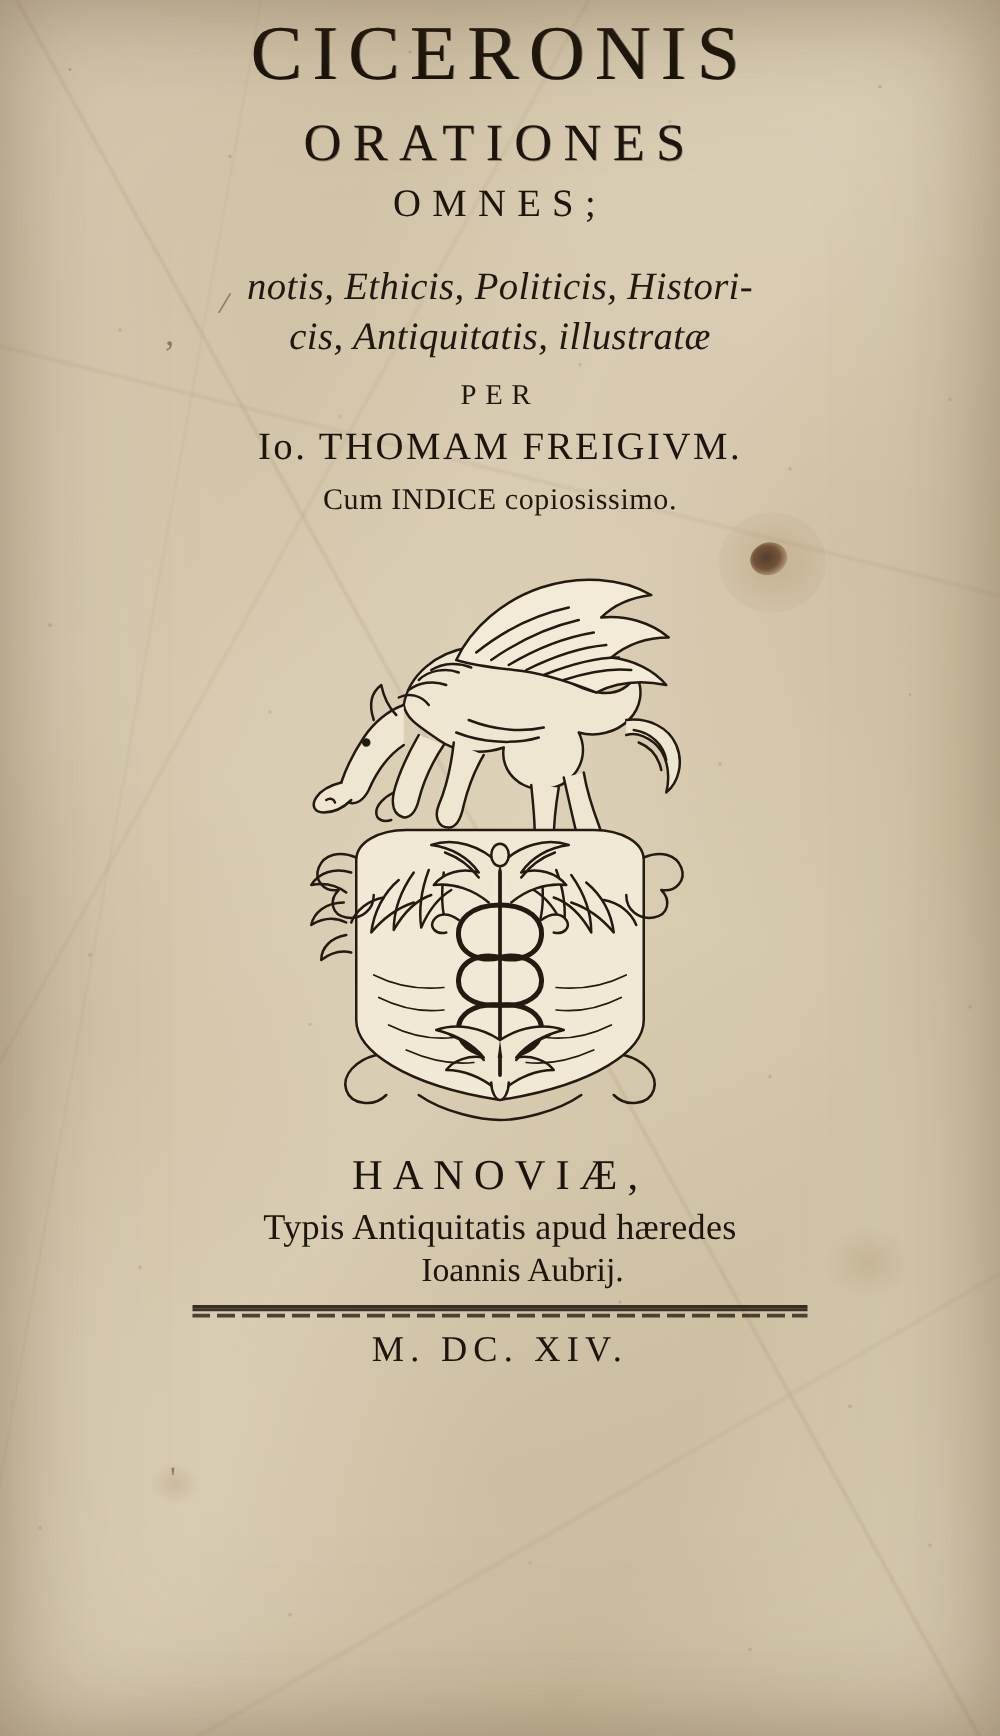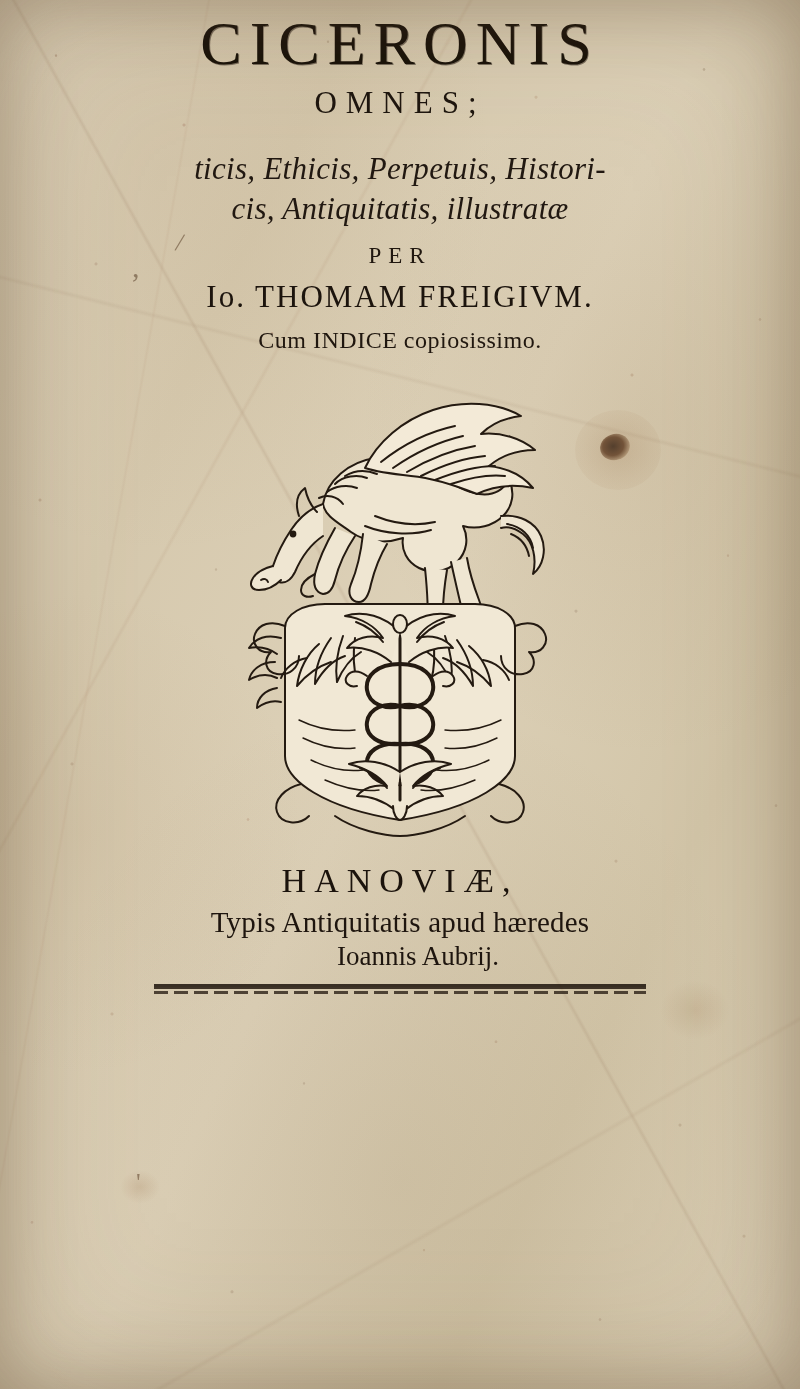--- a/index.html
+++ b/index.html
@@ -235,25 +235,26 @@
 <div class="page">
 
   <div class="speckle"></div>
   <div class="fibers"></div>
 
   <div class="content">
 
 
     <div class="line l-ciceronis">CICERONIS</div>
 
+    <div class="line l-orationes">ORATIONES</div>
 
     <div class="line l-omnes">OMNES;</div>
 
     <div class="ital">
-      <span class="line">ticis, Ethicis, Perpetuis, Histori-</span>
+      <span class="line">notis, Ethicis, Politicis, Histori-</span>
       <span class="line">cis, Antiquitatis, illustratæ</span>
     </div>
 
     <div class="line l-per">PER</div>
 
     <div class="line l-freigium">Io. THOMAM FREIGIVM.</div>
 
     <div class="line l-index">Cum INDICE copiosissimo.</div>
 
     <div class="device">
@@ -385,20 +386,21 @@
       </svg>
     </div>
 
     <div class="line l-hanoviae">HANOVIÆ,</div>
     <div class="line l-typis">Typis Antiquitatis apud hæredes</div>
     <div class="line l-aubrij">Ioannis Aubrij.</div>
 
     <div class="rule"></div>
     <div class="rule-dash"></div>
 
+    <div class="line l-year">M.  DC.  XIV.</div>
   </div>
 
   <div class="penmark" style="left:176px; top:228px; font-size:26px; transform:rotate(12deg);">/</div>
   <div class="penmark" style="left:132px; top:250px; font-size:30px;">,</div>
   <div class="penmark" style="left:136px; top:1168px; font-size:26px;">'</div>
 
   <div class="stain stain-halo"></div>
   <div class="stain stain-ink"></div>
   <div class="stain stain-2"></div>
   <div class="stain stain-3"></div>

